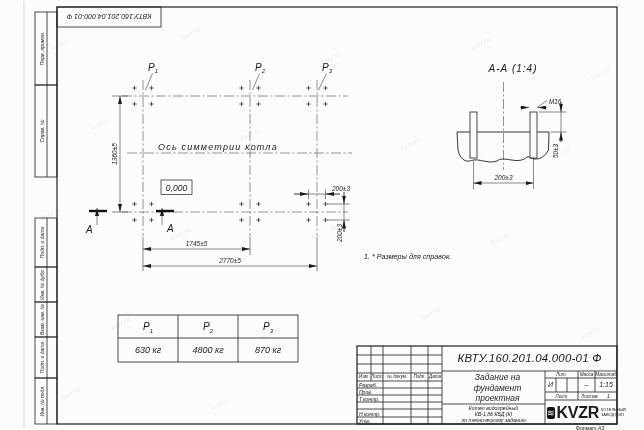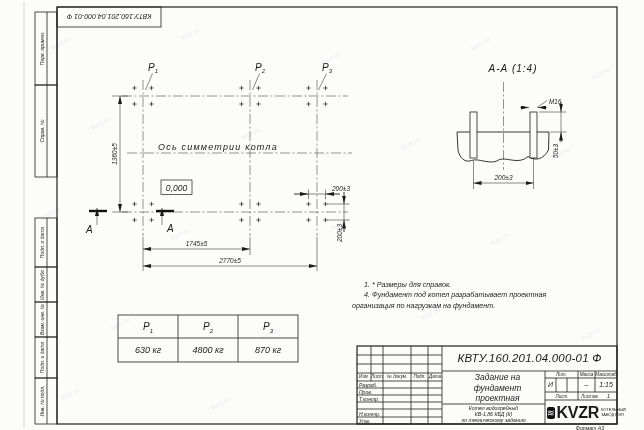--- a/index.html
+++ b/index.html
@@ -10,21 +10,21 @@
   svg .ln{stroke:#1f1f1f;stroke-width:0.9;fill:none;}
   svg .thin{stroke:#2a2a2a;stroke-width:0.55;fill:none;}
   svg .axis{stroke:#3a3a3a;stroke-width:0.55;stroke-dasharray:10 2.5 2 2.5;fill:none;}
   svg .frame{stroke:#1f1f1f;stroke-width:1.2;fill:none;}
   svg .tbl{stroke:#1f1f1f;stroke-width:0.8;fill:none;}
   svg .thick{stroke:#111;stroke-width:2.4;}
   .abs{position:absolute;font-style:italic;white-space:nowrap;}
   .ctr{text-align:center;}
   .wm{position:absolute;font-style:italic;font-size:7px;color:rgba(70,80,125,.10);
       transform:rotate(-28deg);white-space:nowrap;pointer-events:none;}
-  .notes{position:absolute;left:352px;top:252px;width:228px;margin-top:28px;}
+  .notes{position:absolute;left:352px;top:252px;width:228px;}
   .note{font-style:italic;font-size:7.2px;line-height:1.45;text-indent:12px;margin:0;}
   .logo{position:absolute;left:547px;top:402px;width:68px;height:21px;display:flex;
         align-items:center;gap:2px;}
   .logo-icon{width:13px;height:12px;background:#111;border-radius:2px;color:#fff;
         font-size:9px;line-height:12px;text-align:center;font-style:normal;}
   .logo-txt{font-weight:bold;font-size:16px;letter-spacing:-0.3px;font-style:normal;}
   .logo-sub{font-size:4px;line-height:1.2;font-style:normal;}
   sub.ps{font-size:60%;}
 </style>
 </head>
@@ -225,21 +225,20 @@
       <line x1="545" y1="400" x2="617" y2="400" class="tbl"></line>
       <line x1="578" y1="371" x2="578" y2="400" class="tbl"></line>
       <line x1="595" y1="371" x2="595" y2="392" class="tbl"></line>
       <line x1="556" y1="378" x2="556" y2="392" class="tbl"></line>
       <line x1="567" y1="378" x2="567" y2="392" class="tbl"></line>
     </g>
   </svg>
 
   <div class="notes">
     <p class="note">1. * Размеры для справок.</p>
-    <p class="note">4. Фундамент под котел разрабатывает проектная организация по нагрузкам на фундамент.</p>
   </div>
 
   <div>
     <div class="abs ctr" style="left:118px;top:315px;width:60px;height:23px;line-height:23px;font-size:10px"><span>P</span><sub class="ps">1</sub></div>
     <div class="abs ctr" style="left:178px;top:315px;width:60px;height:23px;line-height:23px;font-size:10px"><span>P</span><sub class="ps">2</sub></div>
     <div class="abs ctr" style="left:238px;top:315px;width:60px;height:23px;line-height:23px;font-size:10px"><span>P</span><sub class="ps">3</sub></div>
     <div class="abs ctr" style="left:118px;top:338px;width:60px;height:24px;line-height:24px;font-size:9px">630 кг</div>
     <div class="abs ctr" style="left:178px;top:338px;width:60px;height:24px;line-height:24px;font-size:9px">4800 кг</div>
     <div class="abs ctr" style="left:238px;top:338px;width:60px;height:16px;line-height:24px;font-size:9px">870 кг</div>
   </div>

